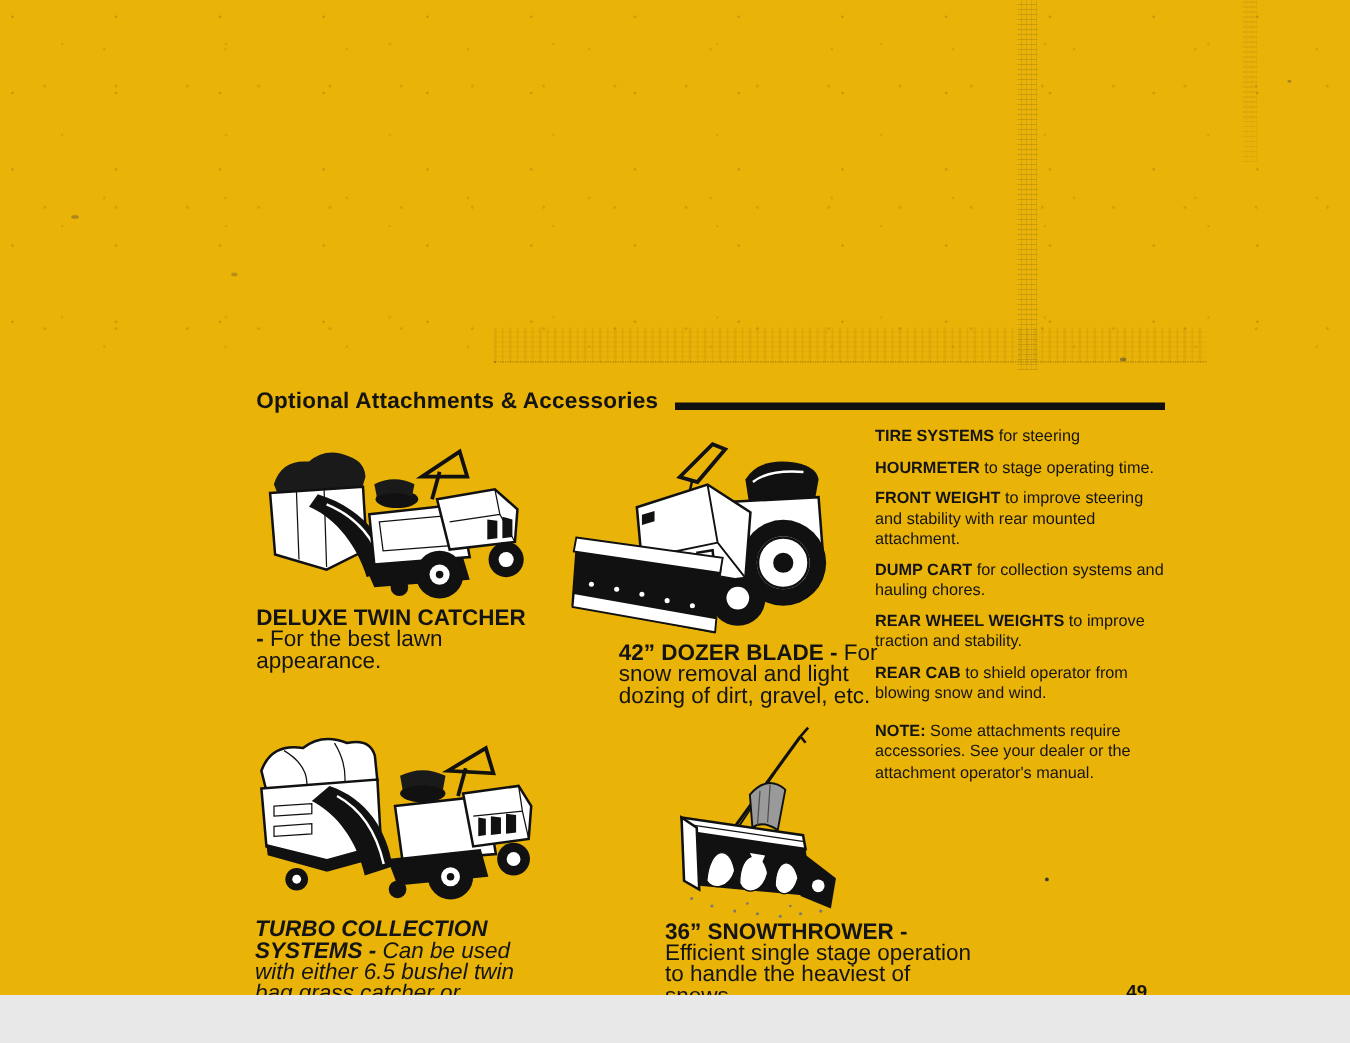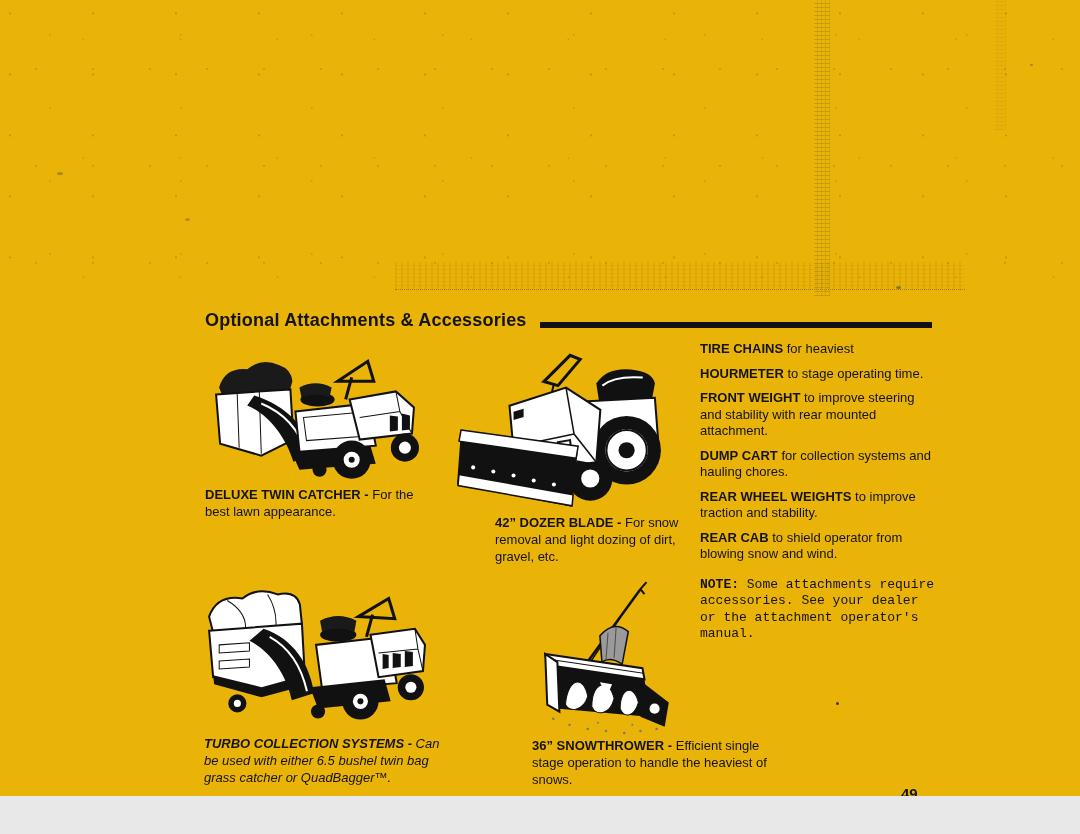--- a/index.html
+++ b/index.html
@@ -34,25 +34,25 @@
   }
   .speck{position:absolute;background:#3a3a3a;border-radius:50%;}
   
   .title-row{position:absolute;left:205px;top:309px;width:727px;display:flex;align-items:flex-end;gap:13px;}
   .title-row h1{margin:0;font-size:18px;font-weight:bold;letter-spacing:.2px;line-height:22px;white-space:nowrap;}
   .rule{flex:1;height:6px;background:#101010;margin-bottom:3px;}
   
   figure{margin:0;position:absolute;}
   figure svg{display:block;width:100%;height:100%;}
   
-  .caption{position:absolute;font-size:13px;line-height:17px;}
+  .caption{position:absolute;font-size:18px;line-height:17px;}
   .caption b{font-weight:bold;}
   .col-right{position:absolute;left:700px;top:341px;width:236px;font-size:13px;line-height:16.5px;}
   .col-right p{margin:0 0 8px 0;}
-  .col-right p.note{margin-top:14px;font-family:Liberation Mono, monospace;}
+  .col-right p.note{margin-top:14px;}
   .col-right b{font-weight:bold;}
   .page-num{position:absolute;left:901px;top:785px;font-size:15px;font-weight:bold;text-align:center;}
 </style>
 </head>
 <body>
 
 <div class="page">
 
   <div class="noise-top"></div>
   <div class="vstreak s1"></div>
@@ -192,21 +192,21 @@
           <circle cx="58" cy="144" r="1"></circle>
           <circle cx="92" cy="146" r="1"></circle>
         </g>
     </svg>
   </figure>
   <div class="caption" style="left:499px;top:737px;width:252px;margin-left:33px;">
     <b>36” SNOWTHROWER -</b><span> Efficient single stage operation to handle the heaviest of snows.</span>
   </div>
 
   <div class="col-right">
-    <p><b>TIRE CHAINS</b><span> for heaviest</span></p>
+    <p><b>TIRE SYSTEMS</b><span> for steering</span></p>
     <p><b>HOURMETER</b><span> to stage operating time.</span></p>
     <p><b>FRONT WEIGHT</b><span> to improve steering and stability with rear mounted attachment.</span></p>
     <p><b>DUMP CART</b><span> for collection systems and hauling chores.</span></p>
     <p><b>REAR WHEEL WEIGHTS</b><span> to improve traction and stability.</span></p>
     <p><b>REAR CAB</b><span> to shield operator from blowing snow and wind.</span></p>
     <p class="note"><b>NOTE:</b><span> Some attachments require accessories. See your dealer or the attachment operator's manual.</span></p>
   </div>
 
   <div class="page-num">49</div>
 

